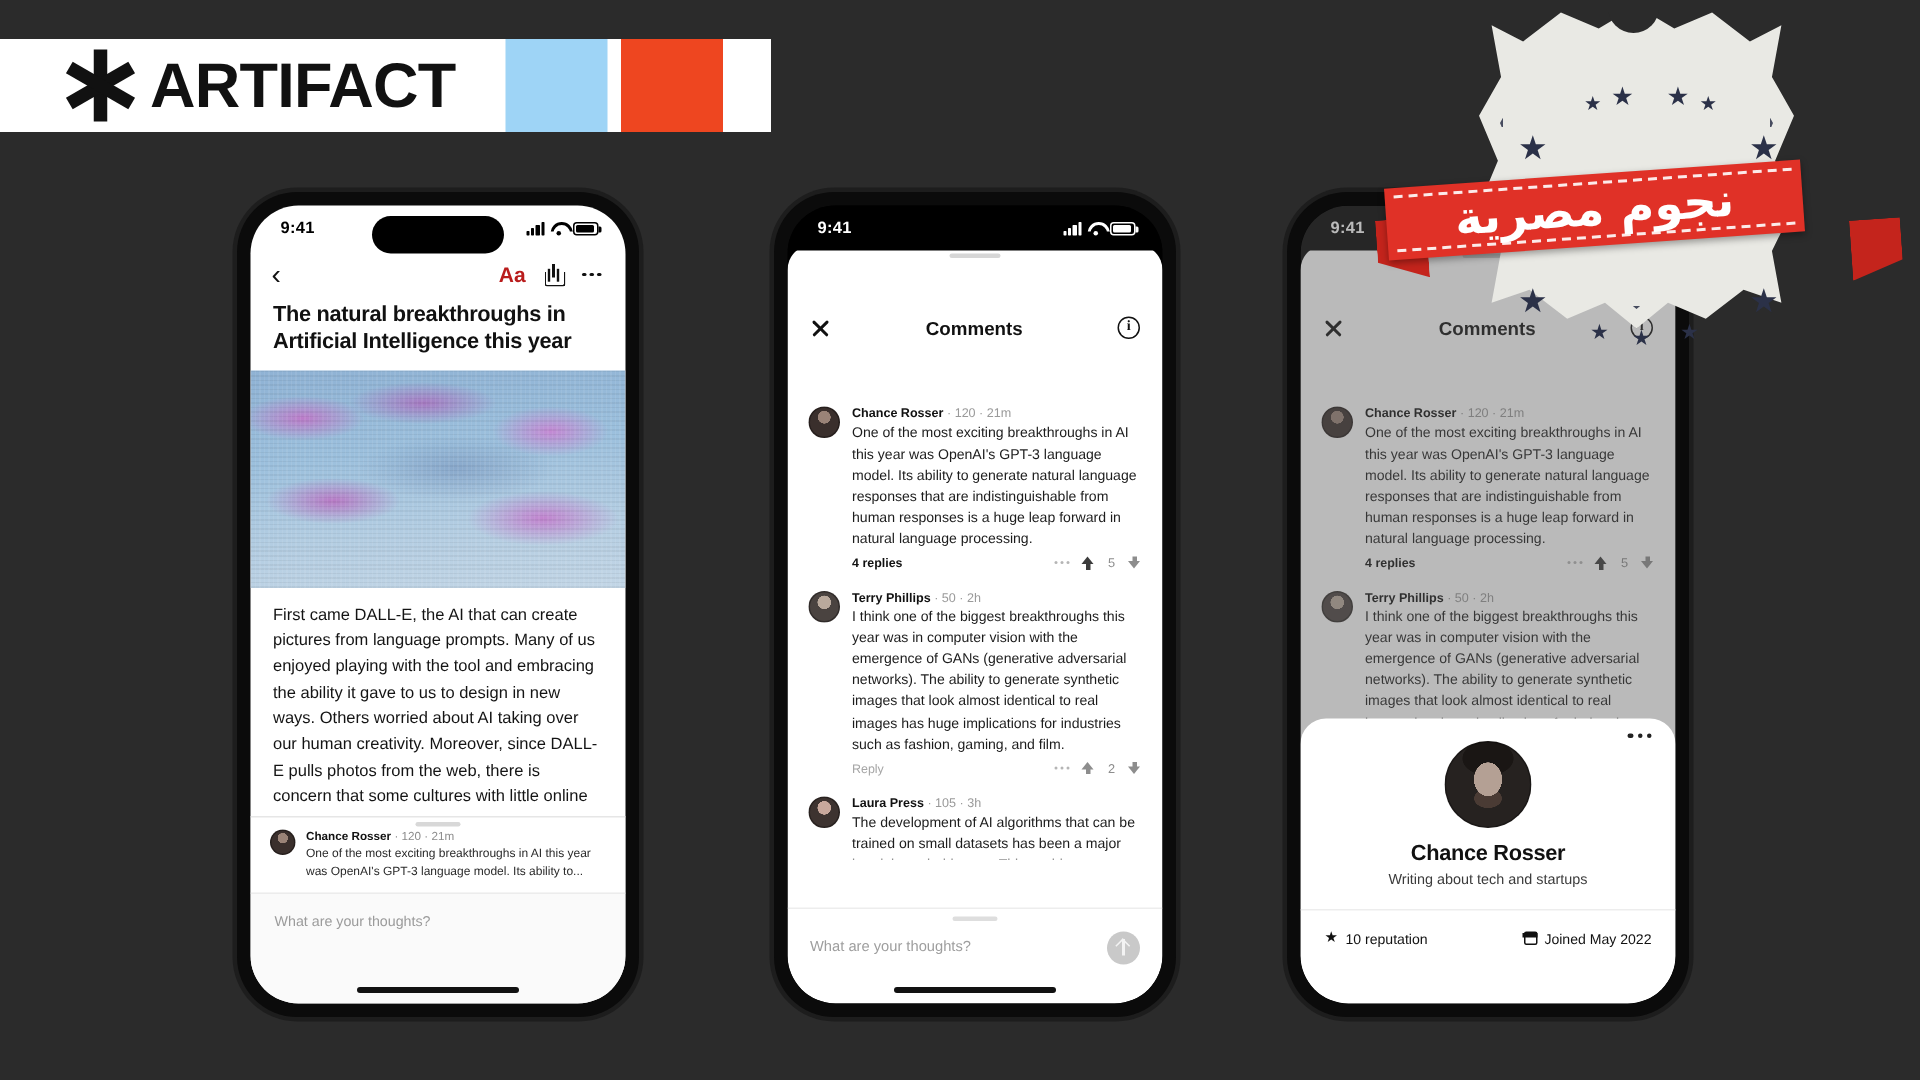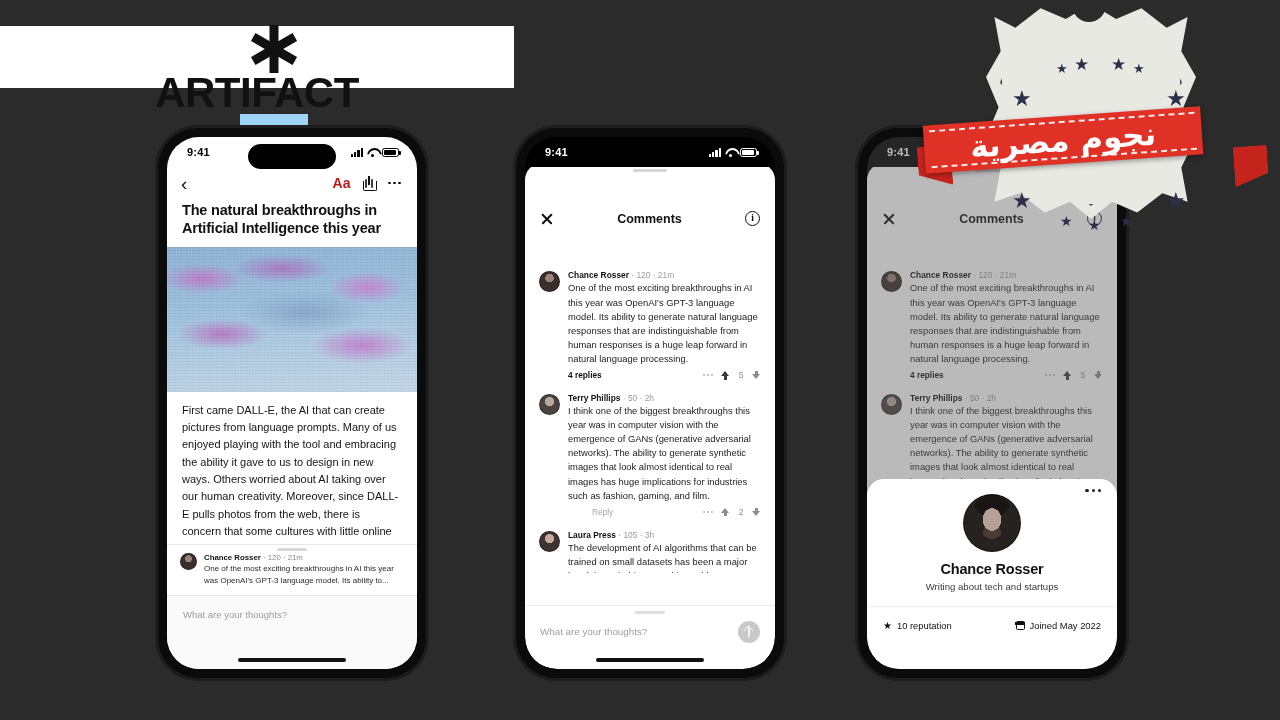--- a/index.html
+++ b/index.html
@@ -8,21 +8,21 @@
     background:#2b2b2b;
     font-family:"Liberation Sans", sans-serif;
     position:relative;
   }
 
   
   .logo-banner{
     position:absolute; left:0; top:26px;
     width:514px; height:62px;
     background:#ffffff;
-    display:flex; align-items:center;flex-direction:column;
+    display:flex; align-items:center;
   }
   .logo-asterisk{
     width:46px; height:46px; margin-left:44px; margin-right:10px;
     position:relative; flex:none;
   }
   .logo-asterisk span{
     position:absolute; left:50%; top:50%;
     width:9px; height:48px; background:#111;
     transform-origin:center;
   }
@@ -192,21 +192,21 @@
   }
   .comments{ flex:1; overflow:hidden; padding:4px 14px 0 14px; }
   .cmt{ display:flex; gap:8px; margin-bottom:13px; }
   .cmt .avatar{ width:21px;height:21px; margin-top:1px; }
   .cmt-main{ flex:1; min-width:0; }
   .cmt-meta{ font-size:8.4px; font-weight:bold; color:#111; letter-spacing:0; }
   .cmt-meta span{ font-weight:normal; color:#9a9a9a; }
   .cmt-text{ font-size:9.4px; line-height:1.5; color:#1c1c1c; margin-top:1px; }
   .cmt-foot{ display:flex; align-items:center; margin-top:4px; }
   .cmt-action{ font-size:8.3px; font-weight:bold; color:#111; }
-  .cmt-action.muted{ font-weight:normal; color:#a6a6a6;margin-left:24px; }
+  .cmt-action.muted{ font-weight:normal; color:#a6a6a6; }
   .cmt-right{ margin-left:auto; display:flex; align-items:center; gap:8px; }
   .dots-s{ display:flex; gap:2px; }
   .dots-s i{ width:2px;height:2px;background:#b5b5b5;border-radius:50%;display:block;}
   .arrow-up, .arrow-dn{
     width:9px;height:10px;position:relative;
   }
   .arrow-up::before,.arrow-dn::before{
     content:''; position:absolute; left:0; top:1px;
     border-left:4.2px solid transparent; border-right:4.2px solid transparent;
   }

